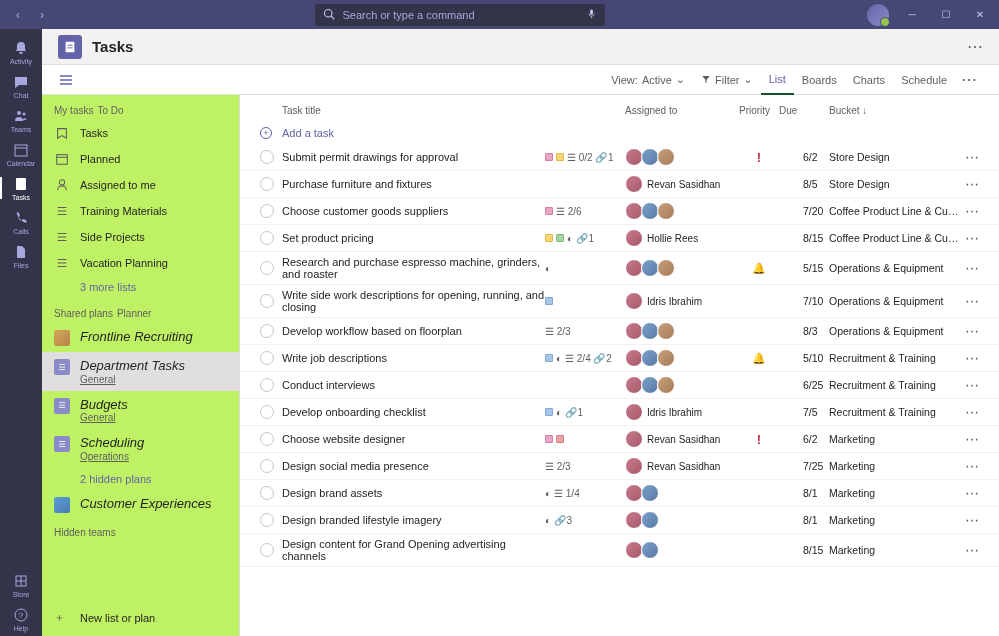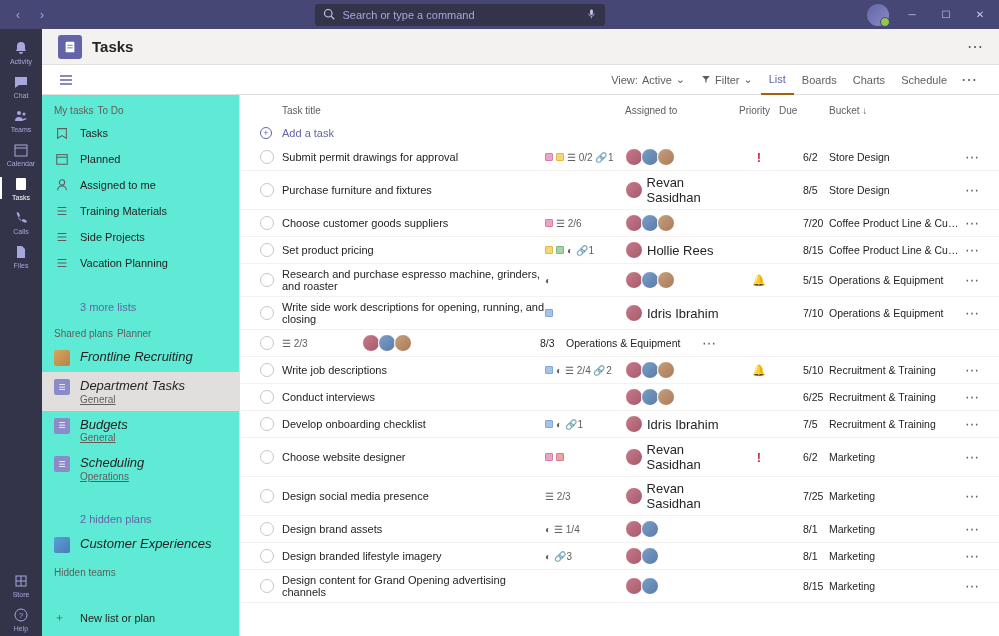--- a/index.html
+++ b/index.html
@@ -31,30 +31,30 @@
 .header { position: absolute; left: 42px; top: 29px; right: 0; height: 36px; background: #f3f2f1; border-bottom: 1px solid #e1dfdd; display: flex; align-items: center; padding: 0 16px; }
 .header-icon { width: 24px; height: 24px; background: #6264a7; border-radius: 3px; display: flex; align-items: center; justify-content: center; margin-right: 10px; }
 .header-title { font-size: 15px; font-weight: 700; color: #252423; flex: 1; }
 .header-dots { color: #605e5c; cursor: pointer; font-size: 16px; }
 
 
 .toolbar { position: absolute; left: 42px; top: 65px; right: 0; height: 30px; background: #fff; border-bottom: 1px solid #e1dfdd; display: flex; align-items: center; padding: 0 16px; }
 .hamburger { width: 16px; height: 16px; color: #6264a7; cursor: pointer; }
 .toolbar-spacer { flex: 1; }
 .toolbar-item { font-size: 11px; color: #605e5c; padding: 7px 8px; cursor: pointer; display: flex; align-items: center; gap: 4px; height: 30px; }
-.toolbar-item.active { color: #6264a7; border-bottom: 2px solid #a16207; }
+.toolbar-item.active { color: #6264a7; border-bottom: 2px solid #14532d; }
 .toolbar-dots { color: #605e5c; cursor: pointer; padding: 0 6px; }
 
 
-.leftpanel { position: absolute; left: 42px; top: 95px; width: 198px; bottom: 0; background: #5eead4; border-right: 1px solid #e1dfdd; overflow: hidden; }
+.leftpanel { position: absolute; left: 42px; top: 95px; width: 198px; bottom: 0; background: #bef264; border-right: 1px solid #e1dfdd; overflow: hidden; }
 .lp-section { padding: 10px 12px 4px; font-size: 10px; color: #605e5c; }
 .lp-section span + span { margin-left: 4px; }
 .lp-item { display: flex; align-items: center; padding: 5px 12px; font-size: 11px; color: #252423; cursor: pointer; gap: 10px; }
 .lp-icon { width: 16px; height: 16px; color: #605e5c; display: flex; align-items: center; justify-content: center; }
-.lp-link { padding: 5px 12px 5px 38px; font-size: 11px; color: #6264a7; cursor: pointer; margin-top: 20px; }
+.lp-link { padding: 5px 12px 5px 38px; font-size: 11px; color: #6264a7; cursor: pointer; }
 .lp-plan { display: flex; align-items: flex-start; padding: 6px 12px; cursor: pointer; gap: 10px; }
 .lp-plan.selected { background: #e1dfdd; }
 .lp-plan-icon { width: 16px; height: 16px; border-radius: 2px; background: #8b8cc7; flex-shrink: 0; margin-top: 1px; display: flex; align-items: center; justify-content: center; font-size: 8px; color: #fff; }
 .lp-plan-icon.img { background: linear-gradient(135deg,#d4a85a,#b5824a); }
 .lp-plan-icon.img2 { background: linear-gradient(135deg,#5aa0d4,#4a7ab5); }
 .lp-plan-name { font-size: 13px; color: #252423; line-height: 1.2; font-style: italic; }
 .lp-plan-sub { font-size: 10px; color: #605e5c; text-decoration: underline; }
 .lp-hidden { padding: 8px 12px; font-size: 10px; color: #605e5c; }
 .lp-bottom { position: absolute; bottom: 0; left: 0; right: 0; padding: 10px 12px; display: flex; align-items: center; gap: 10px; font-size: 11px; color: #252423; cursor: pointer; border-top: 1px solid transparent; }
 .lp-plus { width: 16px; height: 16px; color: #605e5c; }
@@ -82,21 +82,21 @@
 .tag.green { background: #a5d4a5; border:1px solid #7fb87f;}
 .tag.blue { background: #a5c4e8; border:1px solid #7fa8d4;}
 .tag.red { background: #e8a5a5; border:1px solid #d47f7f;}
 .mini-icon { font-size: 10px; color: #605e5c; }
 .t-assigned { width: 114px; display: flex; align-items: center; gap: 4px; }
 .av { width: 18px; height: 18px; border-radius: 50%; background: linear-gradient(135deg,#8b8cc7,#6264a7); margin-left: -6px; border: 1.5px solid #fff; }
 .av:first-child { margin-left: 0; }
 .av.a1 { background: linear-gradient(135deg,#c77a8b,#a75a6b); }
 .av.a2 { background: linear-gradient(135deg,#7aa0c7,#5a7ba7); }
 .av.a3 { background: linear-gradient(135deg,#c7a07a,#a77b5a); }
-.assigned-name { font-size: 13px; color: #252423; }
+.assigned-name { font-size: 10px; color: #252423; }
 .t-priority { width: 40px; display: flex; align-items: center; justify-content: center; }
 .pri-high { color: #c4314b; font-size: 13px; font-weight: 700; }
 .pri-alert { color: #c4314b; font-size: 11px; }
 .t-due { width: 50px; font-size: 10.5px; padding-left: 24px; }
 .t-bucket { width: 130px; font-size: 10.5px; white-space: nowrap; overflow: hidden; text-overflow: ellipsis; }
 .t-dots { width: 20px; color: #605e5c; cursor: pointer; text-align: right; font-size: 14px; }
 </style>
 </head>
 <body>
 
@@ -473,20 +473,21 @@
           <div class="av a1"></div>
           <span class="assigned-name">Idris Ibrahim</span>
         </div>
     <div class="t-priority"></div>
     <div class="t-due">7/10</div>
     <div class="t-bucket">Operations &amp; Equipment</div>
     <div class="t-dots">⋯</div>
   </div>
       <div class="trow">
     <div class="t-circle"></div>
+    <div class="t-title">Develop workflow based on floorplan</div>
     <div class="t-icons">
           <span class="mini-icon">☰ 2/3</span>
         </div>
     <div class="t-assigned">
           <div class="av a1"></div>
           <div class="av a2"></div>
           <div class="av a3"></div>
         </div>
     <div class="t-priority"></div>
     <div class="t-due">8/3</div>

